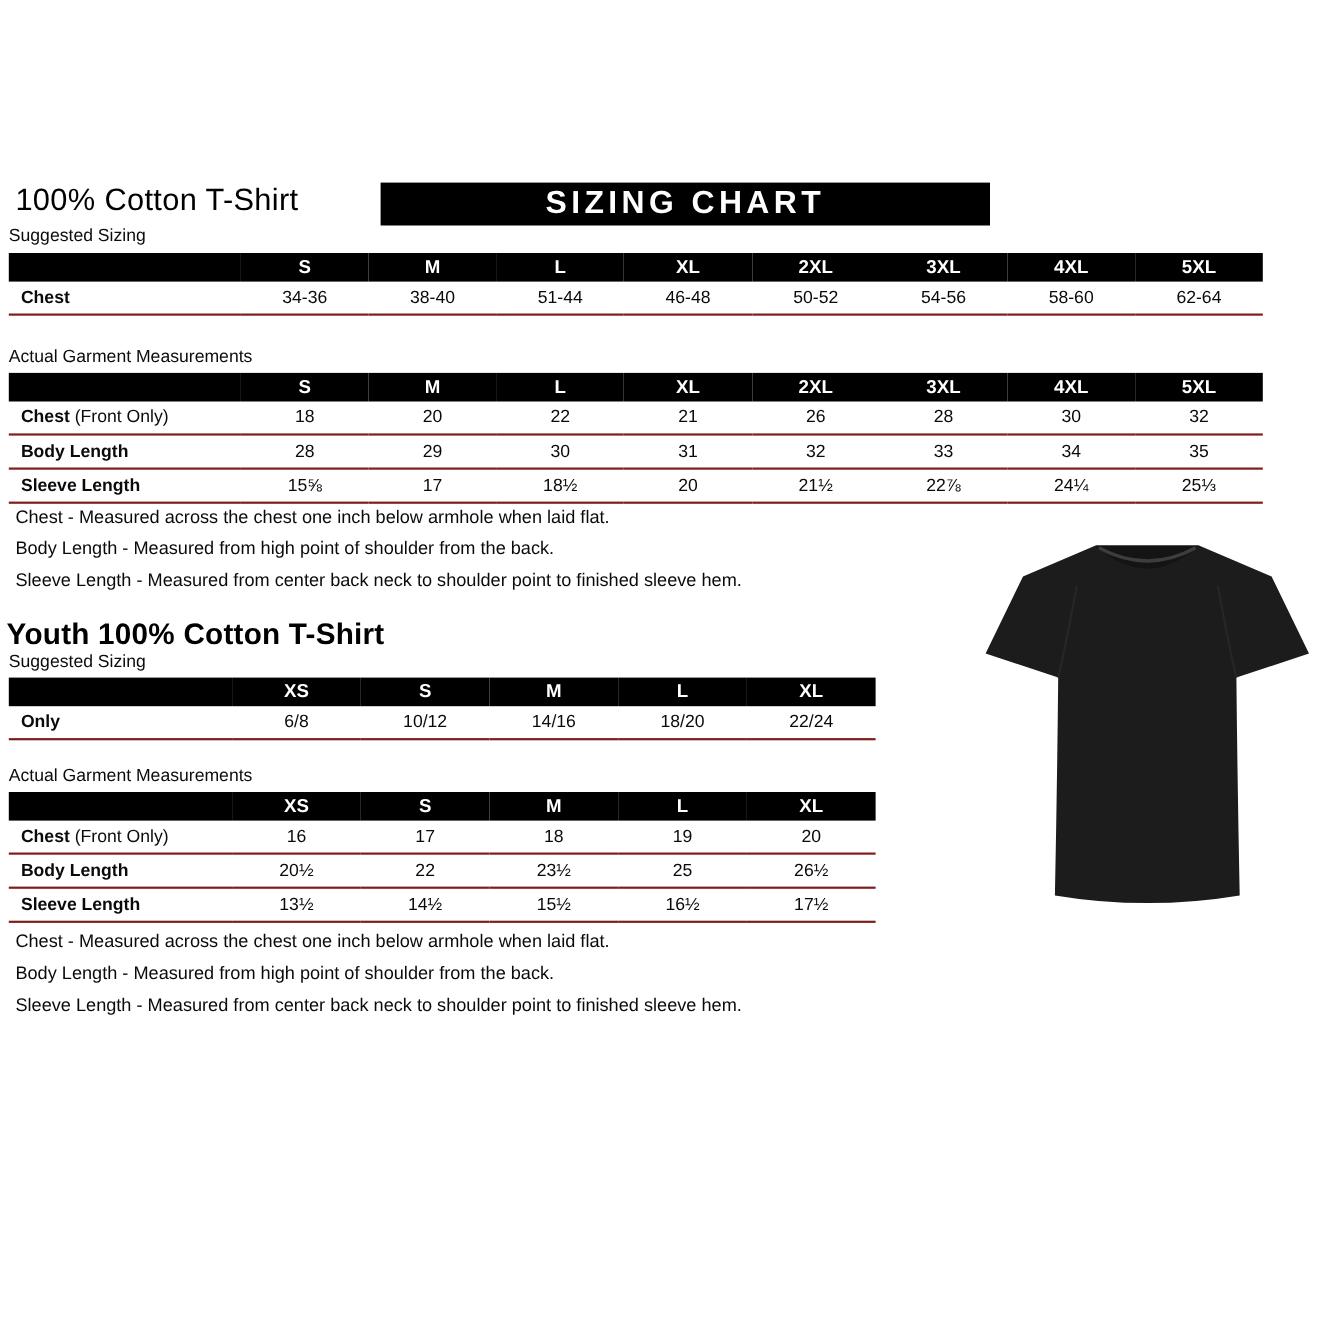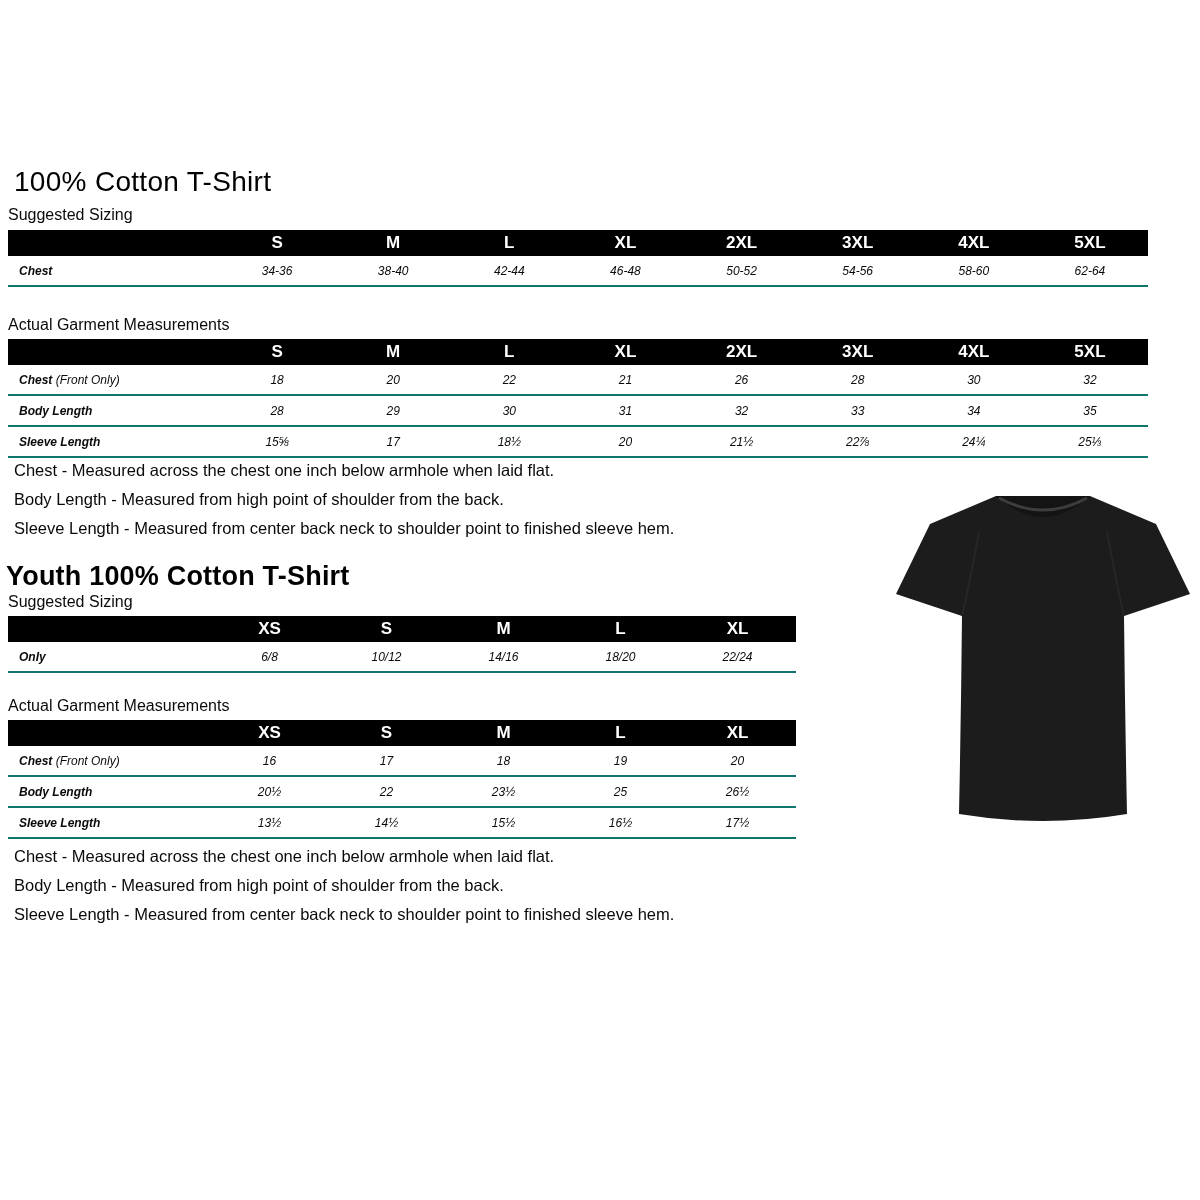--- a/index.html
+++ b/index.html
@@ -16,36 +16,37 @@
     font-weight:700;font-size:29px;letter-spacing:4px;
   }
   .section-label{font-size:16px;color:#0b0b0b;}
   .youth-title{left:6px;top:549px;font-size:27px;font-weight:700;letter-spacing:.2px;margin-top:12px;}
   table.size-table{width:100%;border-collapse:collapse;table-layout:fixed;font-size:17px;}
   table.size-table th{
     background:#000;color:#fff;font-weight:700;height:26px;font-size:17px;
     text-align:center;padding:0;
   }
   table.size-table td{
-    height:29px;text-align:center;border-bottom:2px solid #0f766e;padding:0;
-    font-size:12px;color:#0a0a0a;font-style:italic;
+    height:29px;text-align:center;border-bottom:2px solid #7f1d1d;padding:0;
+    font-size:16px;color:#0a0a0a;
   }
   table.size-table th.label-col, table.size-table td.label-col{text-align:left;padding-left:11px;}
   td.label-col b{font-weight:700;}
   .label-suffix{font-weight:400;}
   .tbl-adult .label-col{width:200px;}
   .tbl-youth .label-col{width:192px;}
   .notes .note-line{font-size:16.5px;line-height:29px;color:#0a0a0a;}
 </style>
 </head>
 <body>
 
 <div class="page">
 
   <div class="abs adult-title">100% Cotton T-Shirt</div>
+  <div class="abs banner">SIZING CHART</div>
 
   <div class="abs section-label" style="left:8px;top:206px;">Suggested Sizing</div>
   <div class="abs tbl-adult" style="left:8px;top:230px;width:1140px;">
       <table class="size-table">
         <thead>
           <tr>
             <th class="label-col"></th>
             <th>S</th>
             <th>M</th>
             <th>L</th>
@@ -54,21 +55,21 @@
             <th>3XL</th>
             <th>4XL</th>
             <th>5XL</th>
           </tr>
         </thead>
         <tbody>
           <tr>
             <td class="label-col"><b>Chest</b></td>
             <td>34-36</td>
             <td>38-40</td>
-            <td>42-44</td>
+            <td>51-44</td>
             <td>46-48</td>
             <td>50-52</td>
             <td>54-56</td>
             <td>58-60</td>
             <td>62-64</td>
           </tr>
         </tbody>
       </table>
     </div>
 

